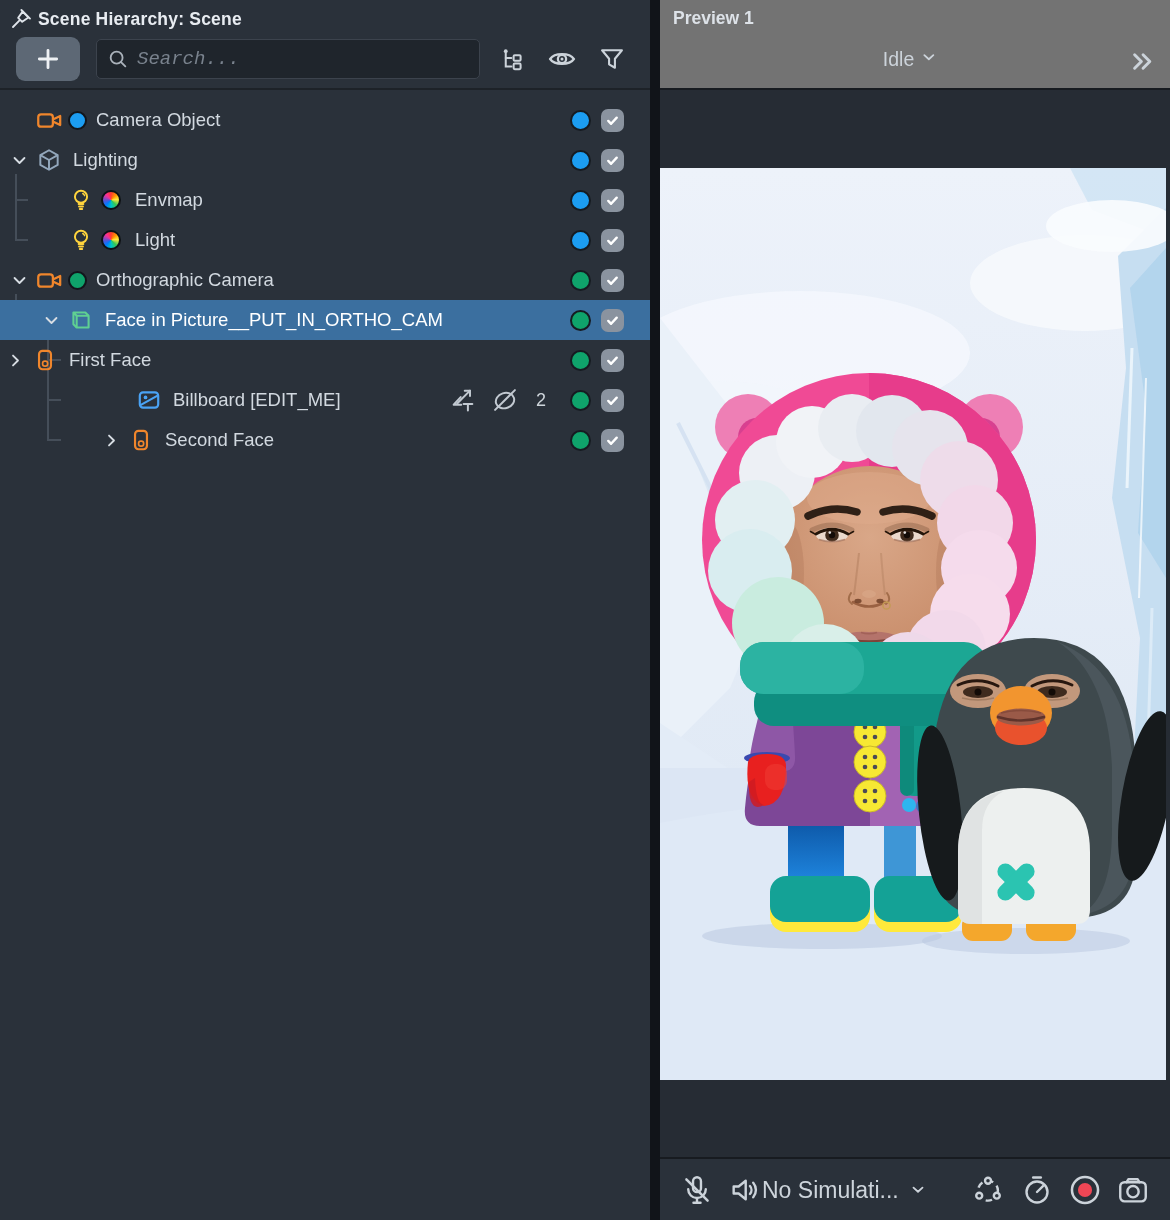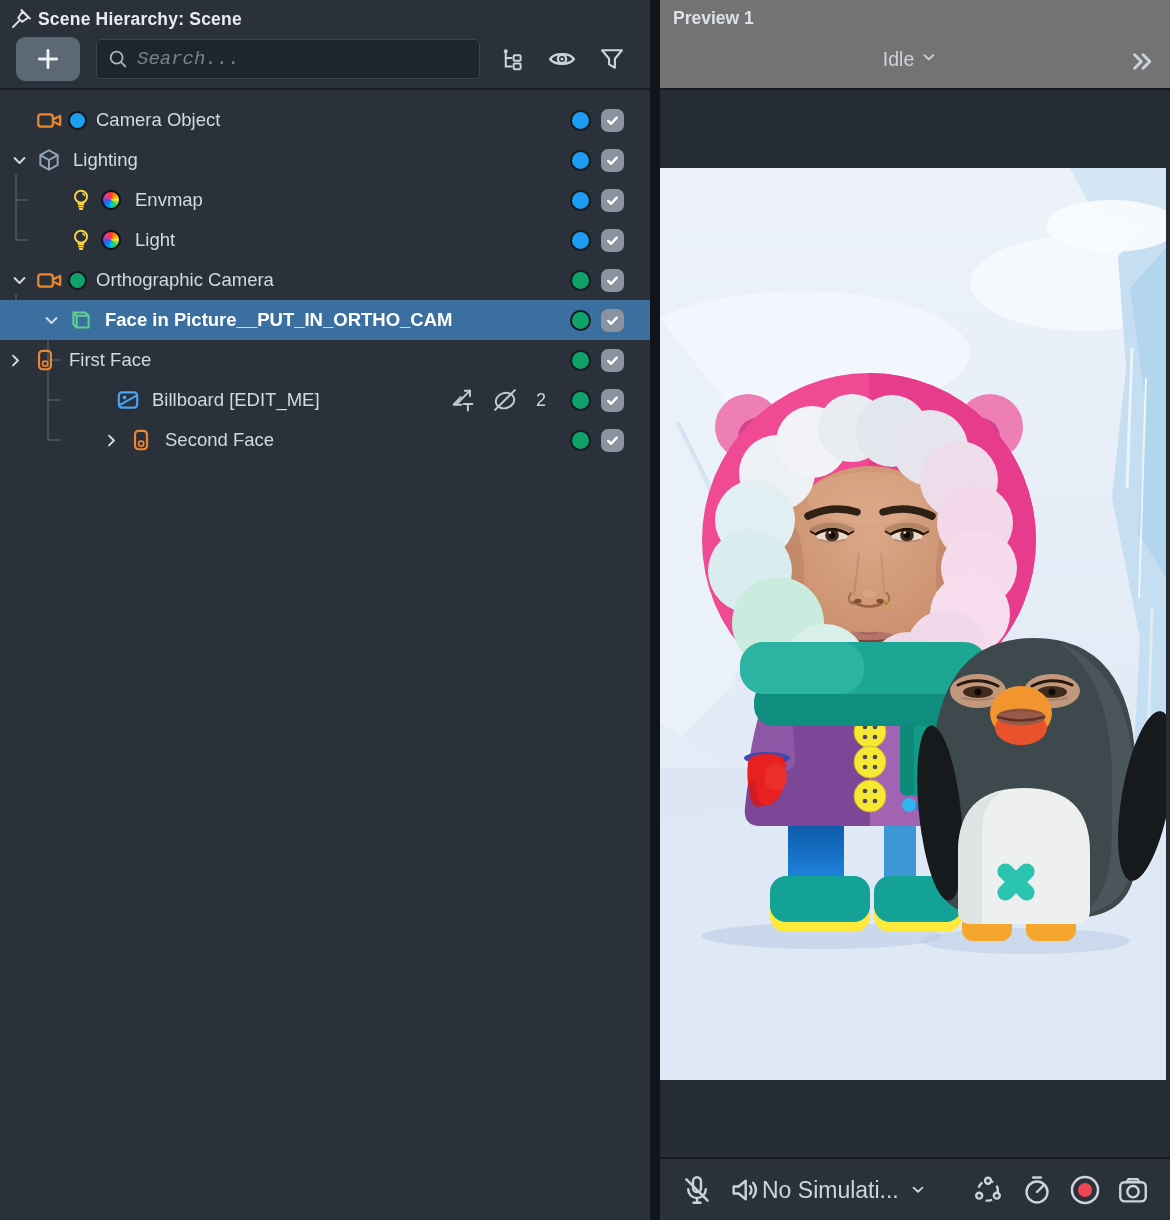--- a/index.html
+++ b/index.html
@@ -216,21 +216,21 @@
             <span class="entity-mini-dot" style="background:#0fa36b"></span>
             <span class="rlabel">Orthographic Camera</span>
             <span class="spacer"></span>
             <span class="status-dot green"></span>
             <span class="cbx">
               <svg width="15" height="15" viewBox="0 0 16 16" fill="none" stroke="#ffffff" stroke-width="2.6" stroke-linecap="round" stroke-linejoin="round">
                 <path d="M3.5 8.5 L6.5 11.5 L12.5 5"></path>
               </svg>
             </span>
           </div>
-          <div class="tree-row selected" style="padding-left: 36px; font-weight: bold;">
+          <div class="tree-row selected" style="padding-left: 36px;">
             <span class="chev">
               <svg width="17" height="17" viewBox="0 0 24 24" fill="none" stroke="#d7dde3" stroke-width="2.6" stroke-linecap="round" stroke-linejoin="round">
                 <path d="M5 8.5 L12 15.5 L19 8.5"></path>
               </svg>
             </span>
             <span class="ricon">
               <svg width="26" height="26" viewBox="0 0 24 24" fill="none" stroke="#5fd092" stroke-width="1.9" stroke-linejoin="round">
                 <rect x="8" y="8" width="11" height="11"></rect>
                 <path d="M8 8 L5 5 H16 L19 8 M5 5 V16 L8 19"></path>
               </svg>
@@ -258,21 +258,21 @@
             </span>
             <span class="rlabel">First Face</span>
             <span class="spacer"></span>
             <span class="status-dot green"></span>
             <span class="cbx">
               <svg width="15" height="15" viewBox="0 0 16 16" fill="none" stroke="#ffffff" stroke-width="2.6" stroke-linecap="round" stroke-linejoin="round">
                 <path d="M3.5 8.5 L6.5 11.5 L12.5 5"></path>
               </svg>
             </span>
           </div>
-          <div class="tree-row" style="padding-left: 83px;">
+          <div class="tree-row" style="padding-left: 83px; margin-left: 21px;">
             <span class="chev"></span>
             <span class="ricon">
               <svg width="26" height="26" viewBox="0 0 24 24" fill="none" stroke="#4aa3f5" stroke-width="2" stroke-linecap="round">
                 <rect x="3.5" y="5" width="17" height="14" rx="3"></rect>
                 <circle cx="8.8" cy="9.6" r="1.7" fill="#4aa3f5" stroke="none"></circle>
                 <path d="M4.5 16.5 L19.5 8.2"></path>
               </svg>
             </span>
             <span class="rlabel">Billboard [EDIT_ME]</span>
             <span class="spacer"></span>

